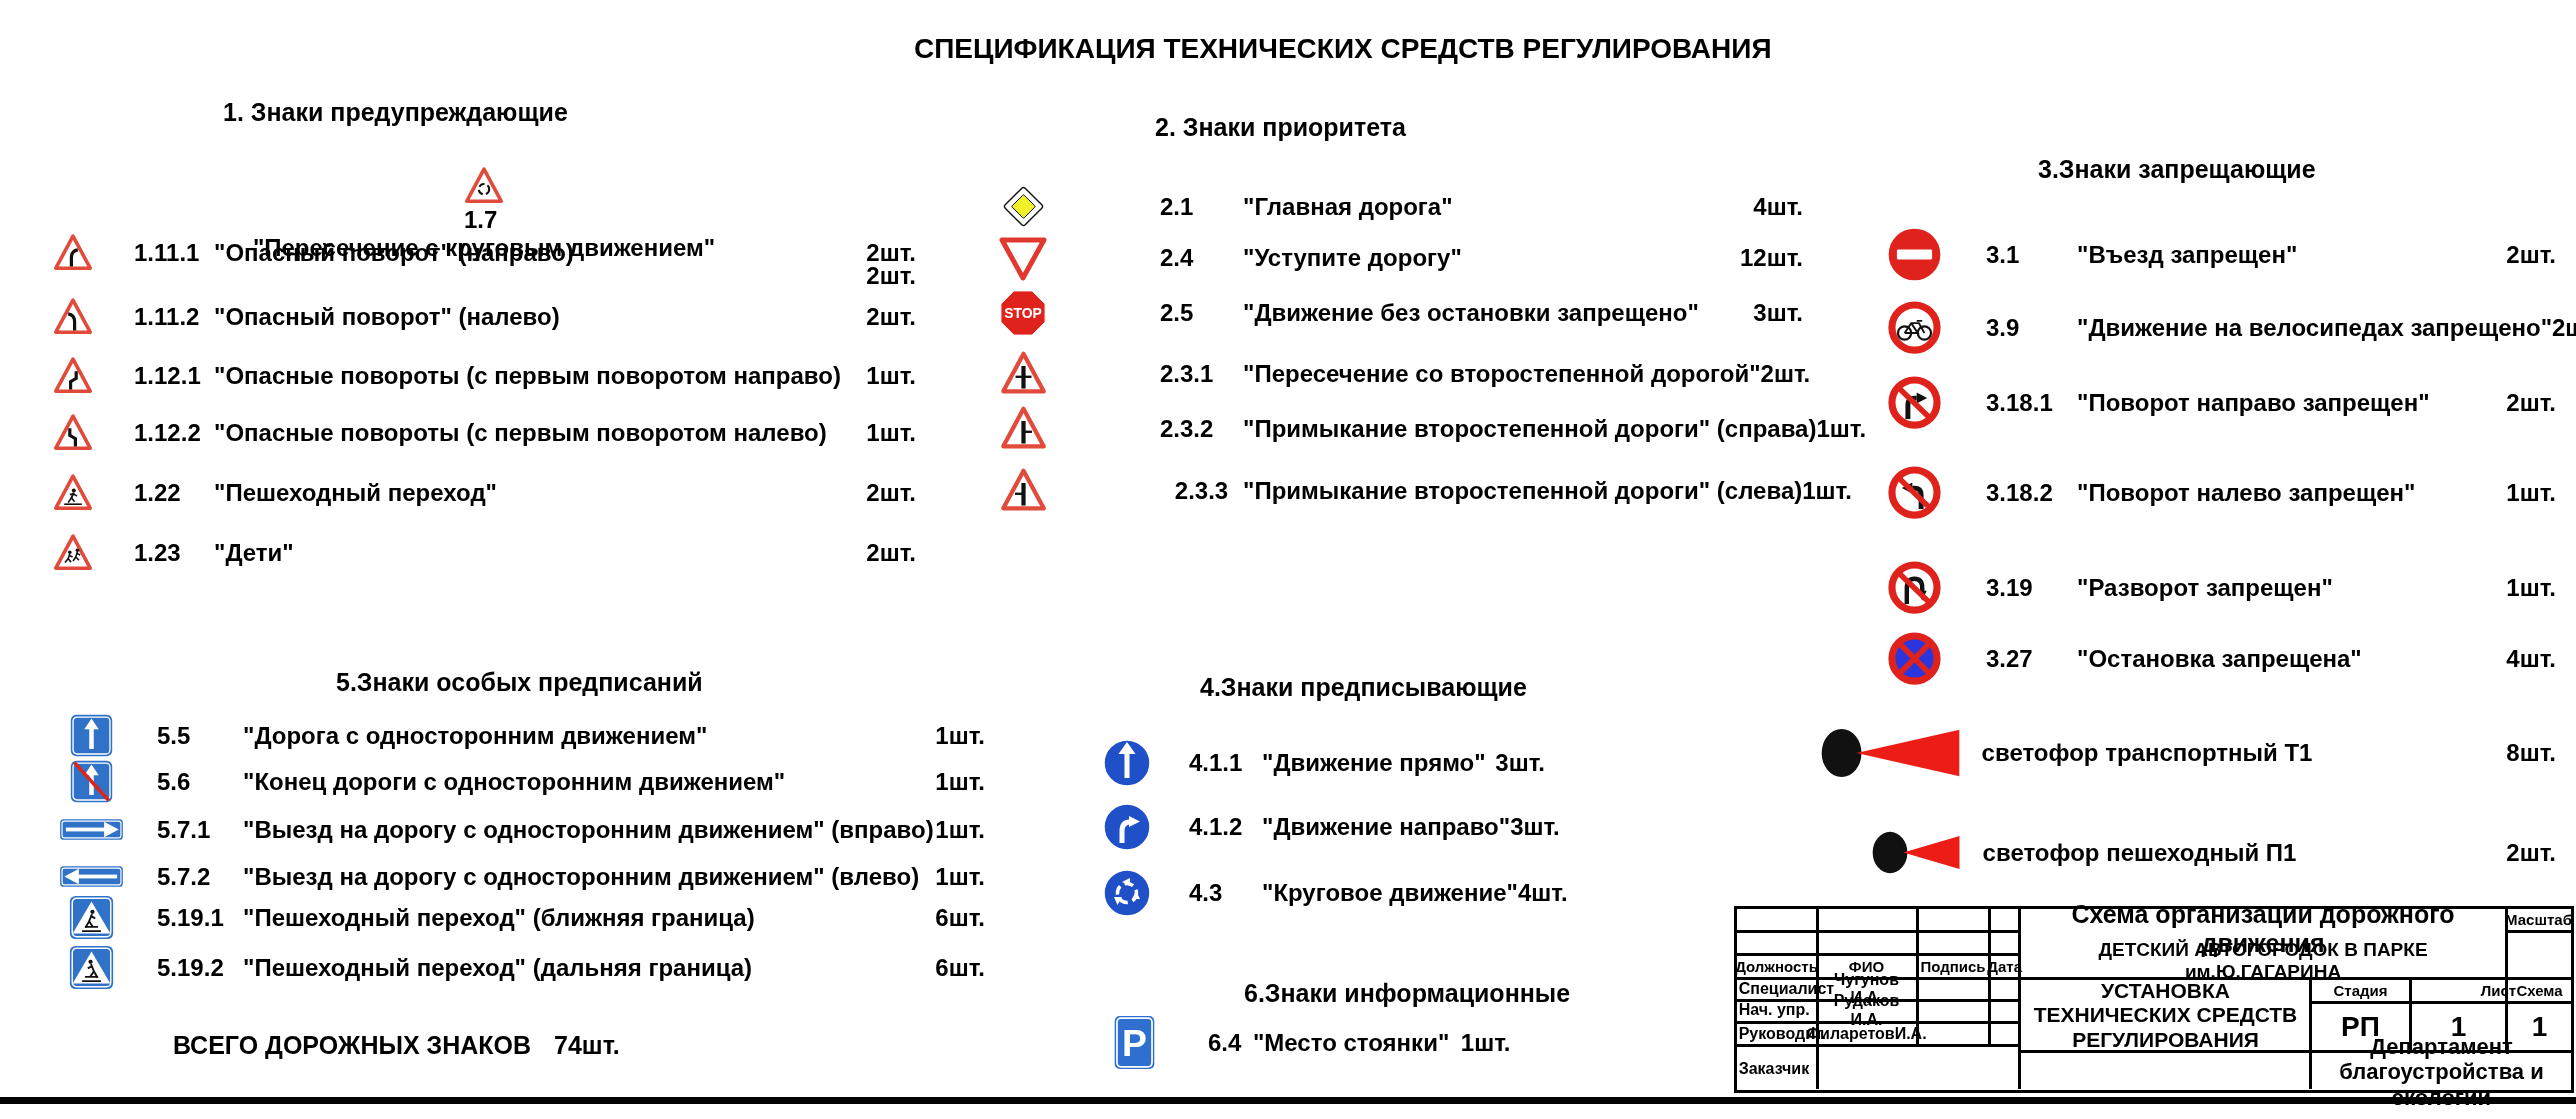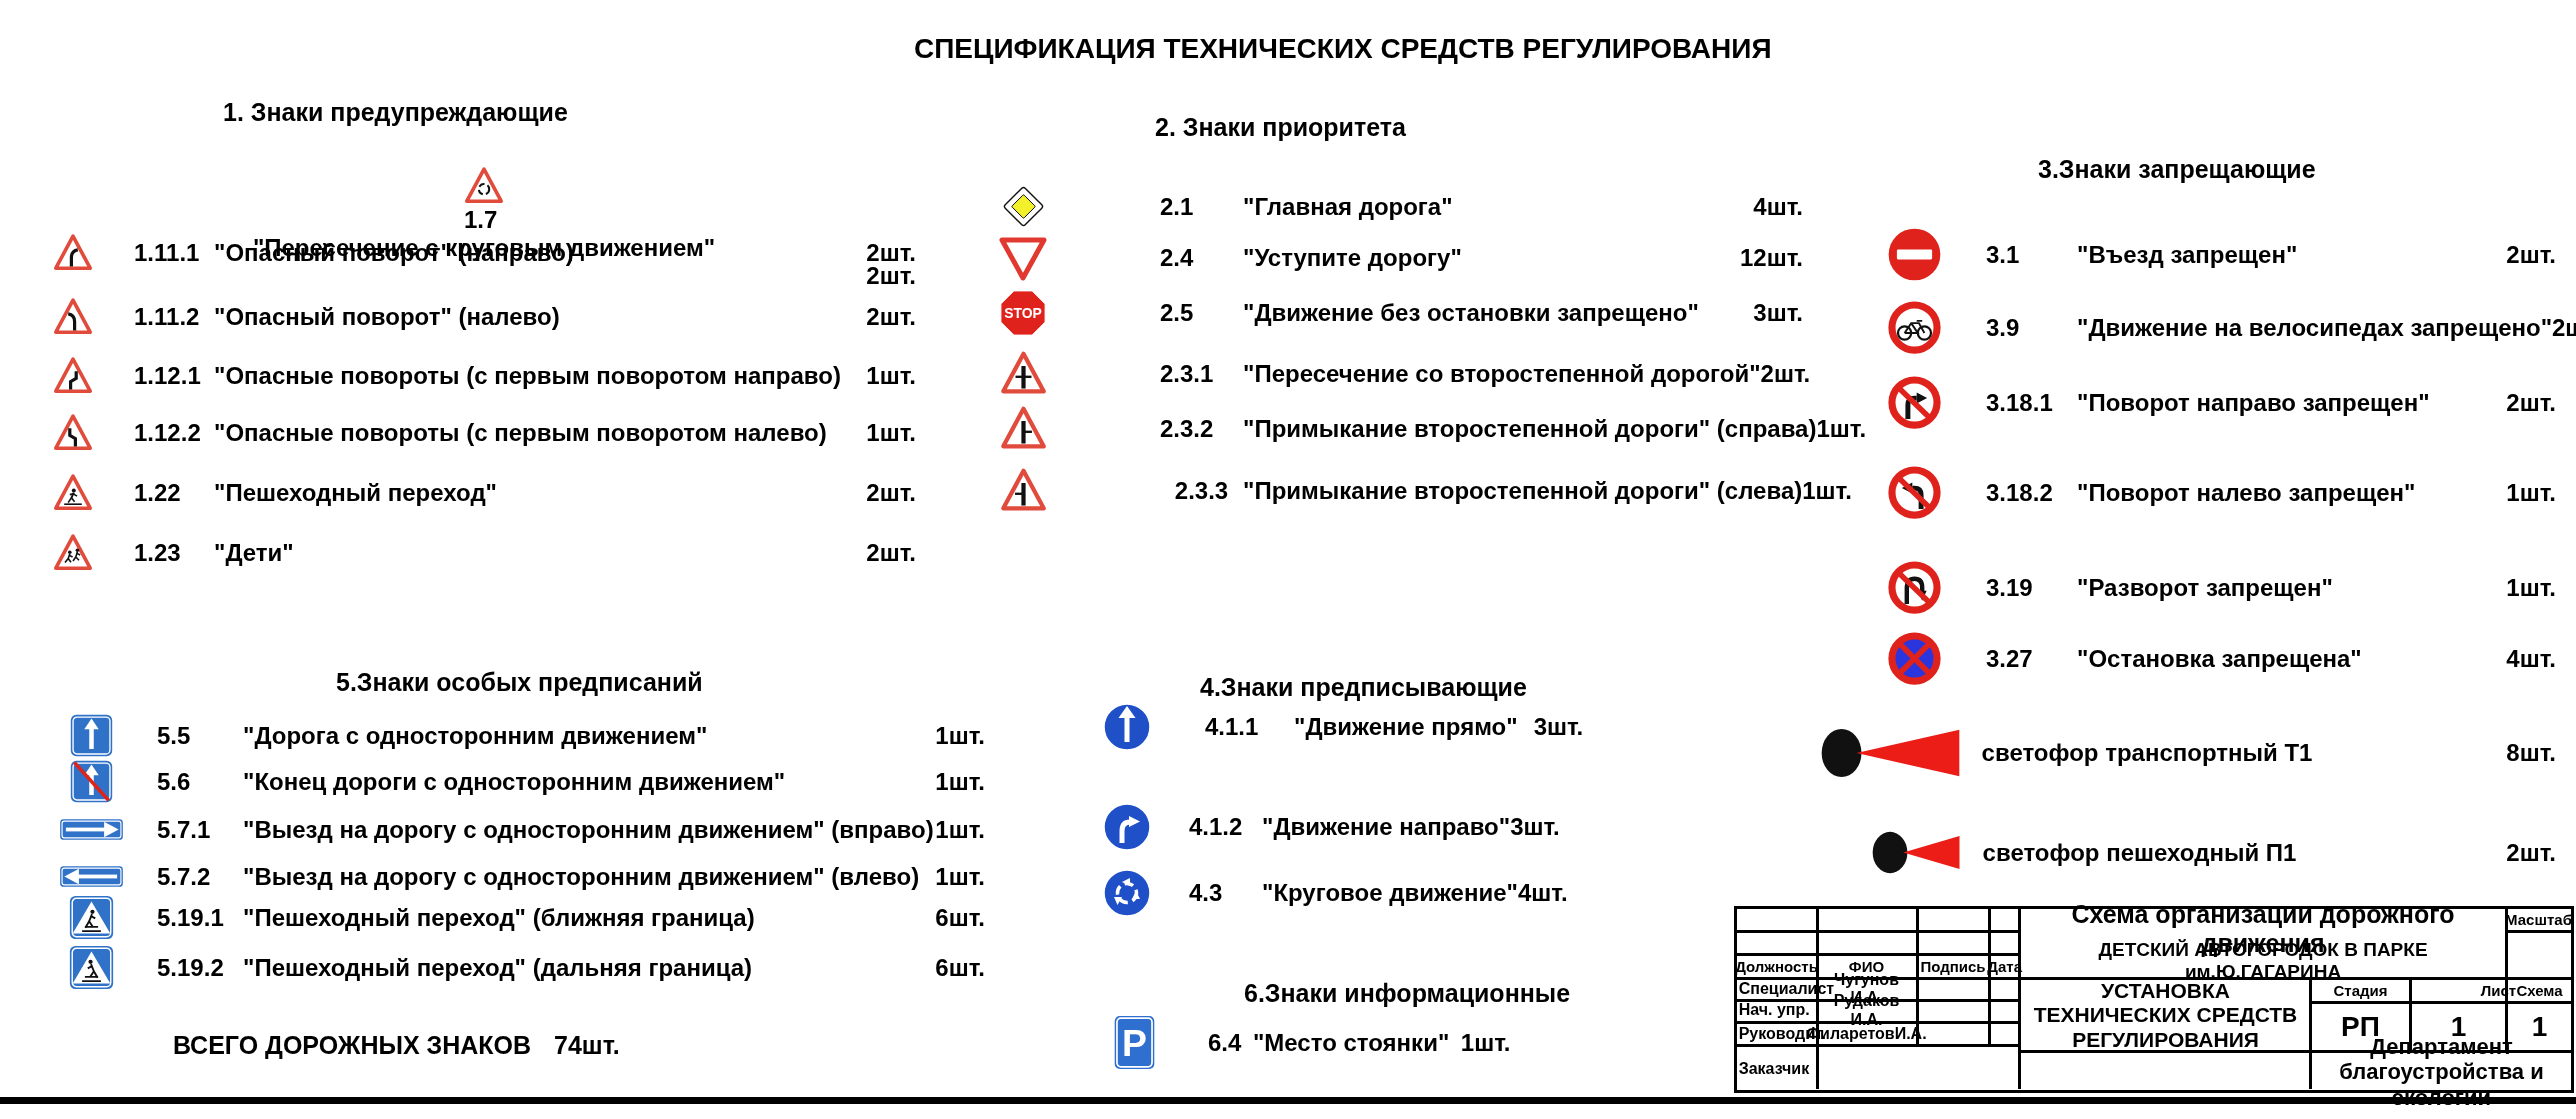--- a/index.html
+++ b/index.html
@@ -276,21 +276,21 @@
           <line x1="76" y1="24" x2="24" y2="76" stroke="#df231c" stroke-width="10"></line>
         </svg>
     </span>
     <span class="code" style="margin-left:43px;width:91px;">3.27</span>
     <span>"Остановка запрещена"</span>
     <span class="qty">4шт.</span>
   </div>
 
   <div class="hdr" style="left:1200px;top:673px;">4.Знаки предписывающие</div>
 
-  <div class="row" style="left:1099px;top:700px;width:446px;height:53px;gap:16px;">
+  <div class="row" style="left:1099px;top:736px;width:446px;height:53px;">
     <span class="icon" style="width:55px;">
       <svg width="50" height="50" viewBox="0 0 100 100">
           <circle cx="50" cy="50" r="46" fill="#2050c8" stroke="#fff" stroke-width="3"></circle>
           <rect x="45" y="28" width="10" height="52" fill="#fff"></rect>
           <polygon points="50,8 33,32 67,32" fill="#fff"></polygon>
         </svg>
     </span>
     <span class="code" style="margin-left:35px;width:73px;">4.1.1</span>
     <span>"Движение прямо"</span>
     <span class="qty">3шт.</span>

